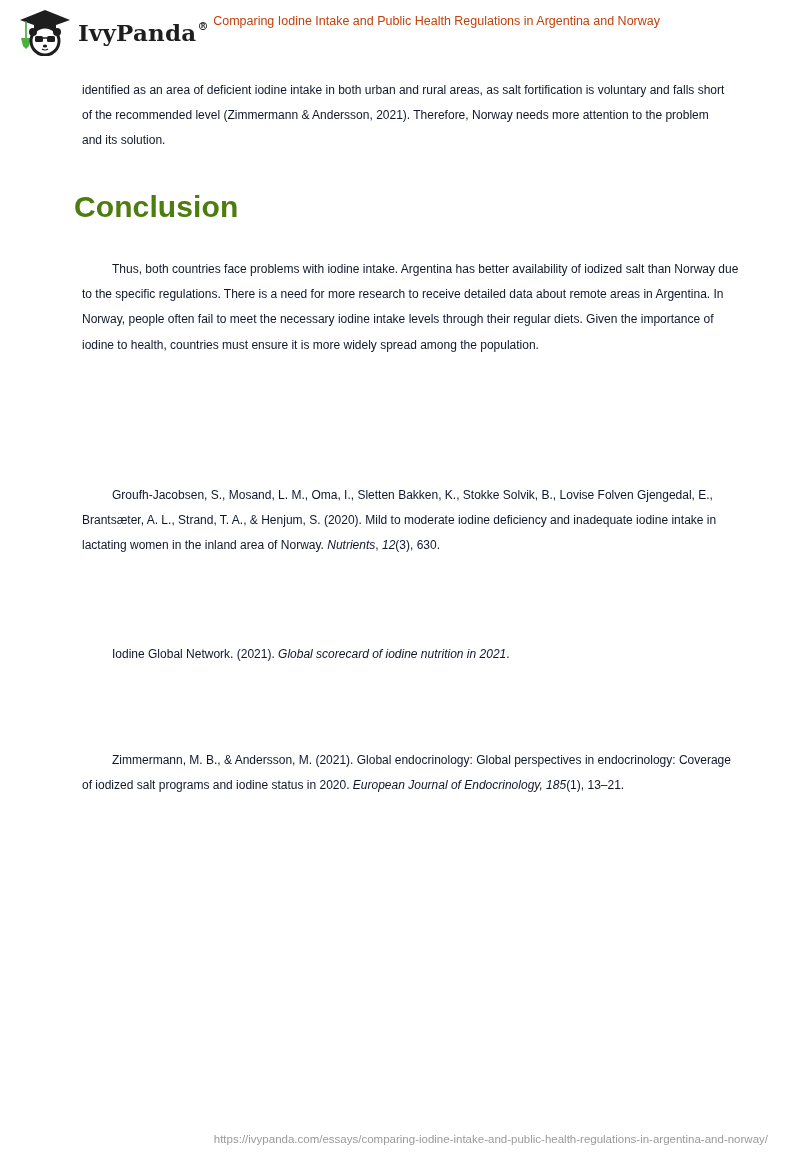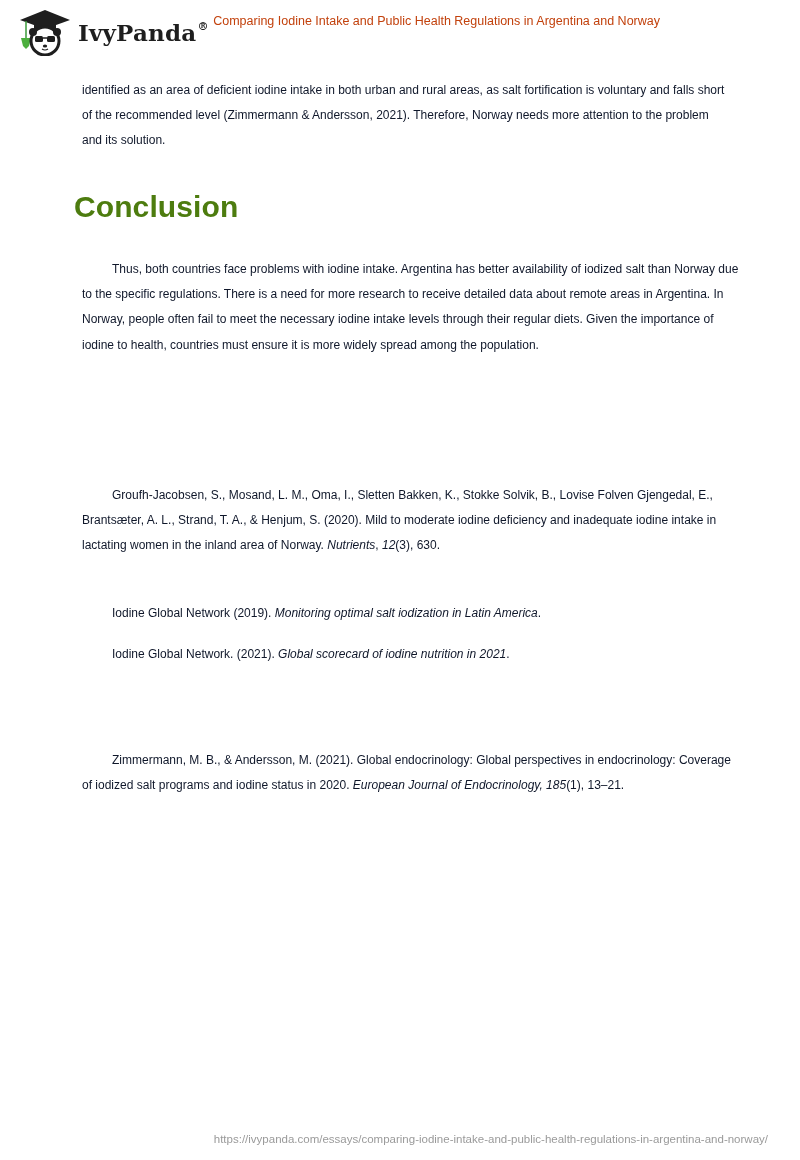--- a/index.html
+++ b/index.html
@@ -69,21 +69,20 @@
 
 <div class="content">
   <p>identified as an area of deficient iodine intake in both urban and rural areas, as salt fortification is voluntary and falls short of the recommended level (Zimmermann &amp; Andersson, 2021). Therefore, Norway needs more attention to the problem and its solution.</p>
 
   <h2 id="conclusion-heading">Conclusion</h2>
   <p id="conclusion-para" class="indent">Thus, both countries face problems with iodine intake. Argentina has better availability of iodized salt than Norway due to the specific regulations. There is a need for more research to receive detailed data about remote areas in Argentina. In Norway, people often fail to meet the necessary iodine intake levels through their regular diets. Given the importance of iodine to health, countries must ensure it is more widely spread among the population.</p>
 
 
   <p class="ref indent" style="top:405px;"><span>Groufh-Jacobsen, S., Mosand, L. M., Oma, I., Sletten Bakken, K., Stokke Solvik, B., Lovise Folven Gjengedal, E., Brantsæter, A. L., Strand, T. A., &amp; Henjum, S. (2020). Mild to moderate iodine deficiency and inadequate iodine intake in lactating women in the inland area of Norway. </span><i>Nutrients</i><span>, </span><i>12</i><span>(3), 630.</span></p>
 
-  <p class="ref indent" style="top:523px;"><span>Iodine Global Network (2019). </span><i>Monitoring optimal salt iodization in Latin America</i><span>.</span></p>
 
   <p class="ref indent" style="top:564px;"><span>Iodine Global Network. (2021). </span><i>Global scorecard of iodine nutrition in 2021</i><span>.</span></p>
 
 
   <p class="ref indent" style="top:670px;"><span>Zimmermann, M. B., &amp; Andersson, M. (2021). Global endocrinology: Global perspectives in endocrinology: Coverage of iodized salt programs and iodine status in 2020. </span><i>European Journal of Endocrinology,</i><span> </span><i>185</i><span>(1), 13–21.</span></p>
 </div>
 
 <div class="footer-url">https://ivypanda.com/essays/comparing-iodine-intake-and-public-health-regulations-in-argentina-and-norway/</div>
 
 </body></html>

